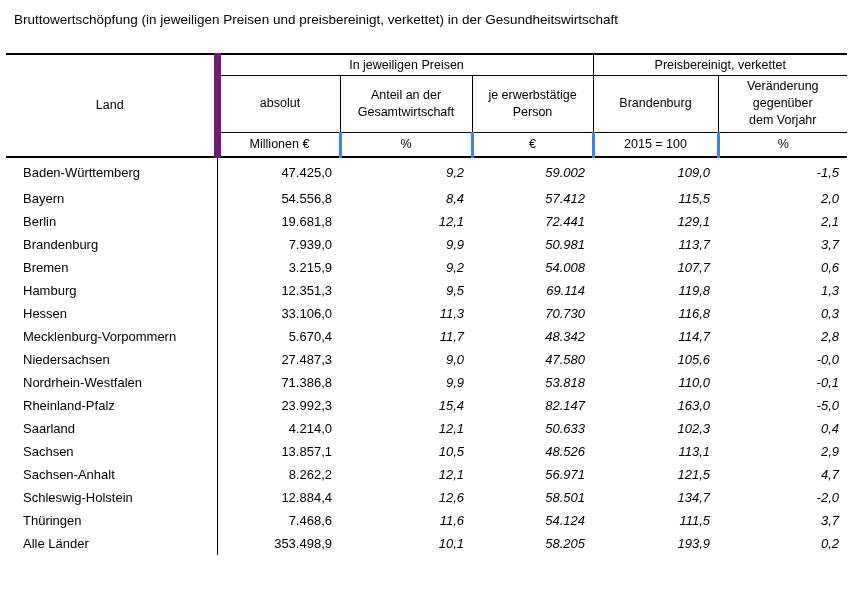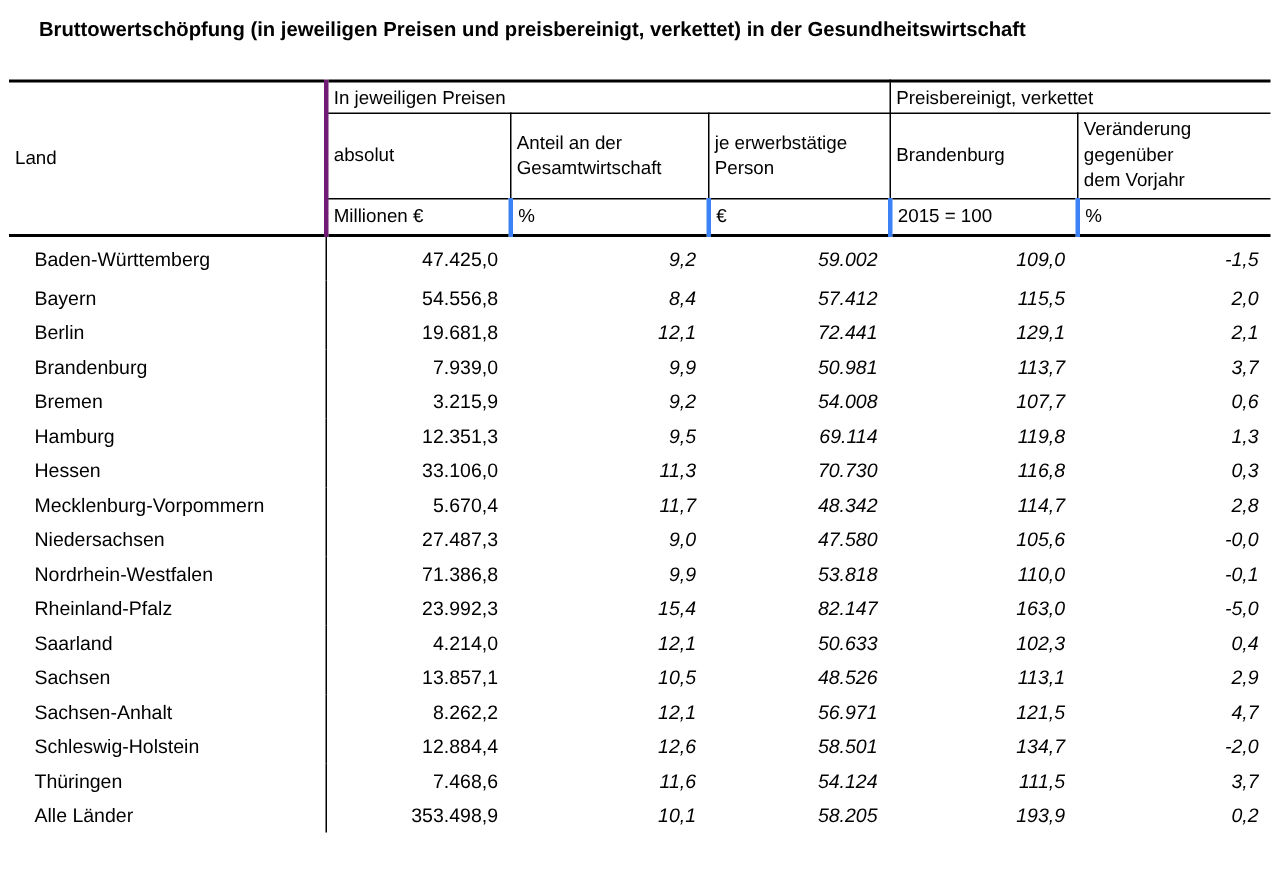--- a/index.html
+++ b/index.html
@@ -7,41 +7,41 @@
     padding: 0;
     width: 853px;
     height: 593px;
     background: #ffffff;
     overflow: hidden;
     font-family: "Liberation Sans", sans-serif;
     color: #000;
   }
   .page { padding: 10px 6px 0 6px; }
   .title {
-    margin-left: 20px;
-    font-weight: bold;
+    margin-left: 8px;
+    font-weight: normal;
     font-size: 13.5px;
     line-height: 1.45;
   }
   table.tbl {
     border-collapse: collapse;
     table-layout: fixed;
     width: 841px;
     margin-top: 23px;
     border-top: 2.5px solid #000;
   }
   thead th {
     font-weight: normal;
     font-size: 12.5px;
-    text-align: left;
+    text-align: center;
     vertical-align: middle;
     padding: 0 4px;
   }
   th.land {
-    border-right: 3px solid #701a75;
+    border-right: 7px solid #701a75;
     border-bottom: 2.5px solid #000;
   }
   tr.grprow th.grp {
     border-bottom: 1px solid #000;
     height: 20px;
   }
   th.g1 { border-left: 1px solid #000; border-right: 1px solid #000; }
   tr.labels th {
     border-left: 1px solid #000;
     border-bottom: 1px solid #000;

